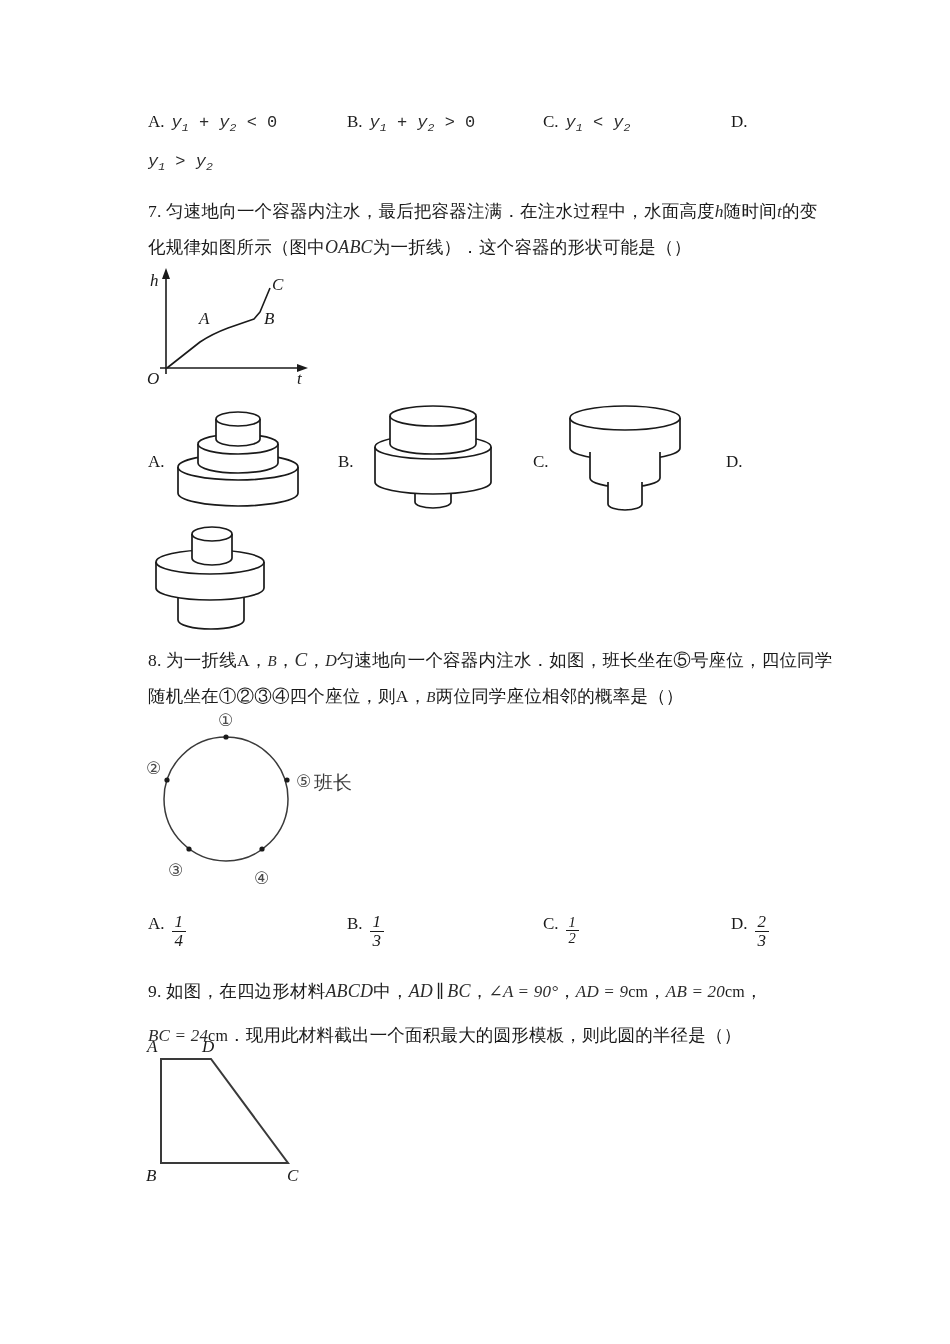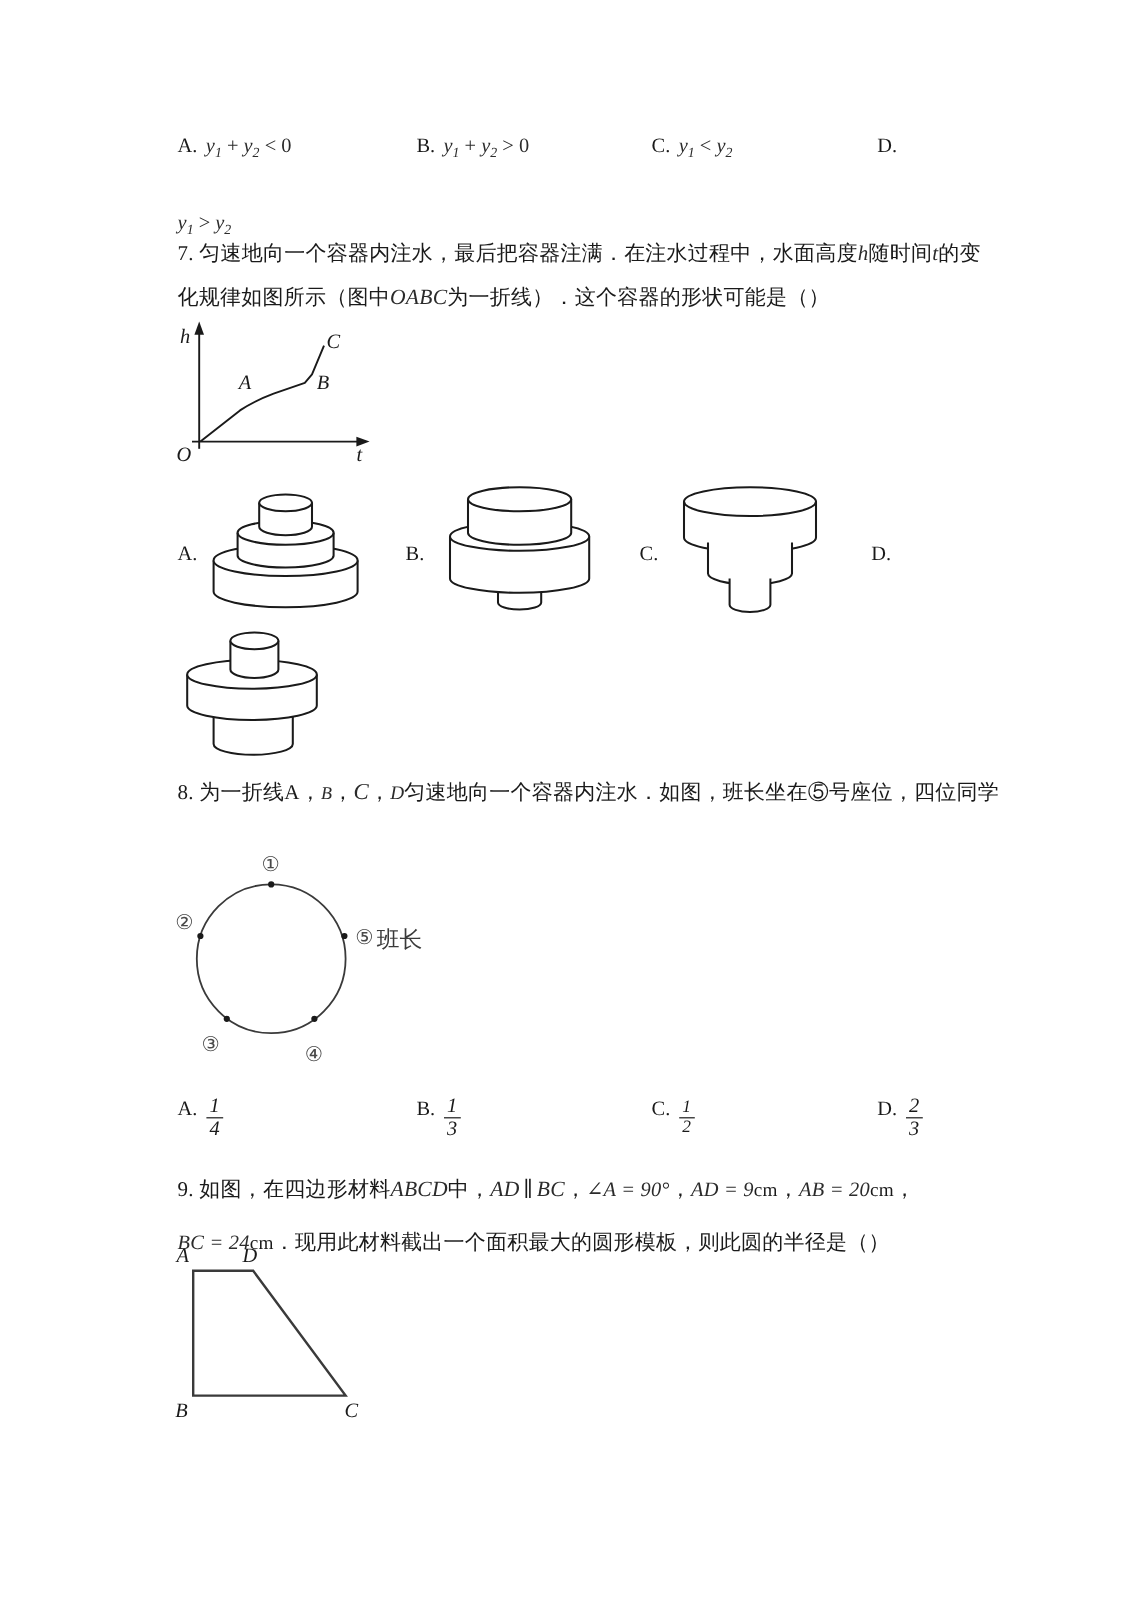--- a/index.html
+++ b/index.html
@@ -18,21 +18,21 @@
   .page {
     position: absolute;
     left: 0; top: 0;
     width: 950px;
     height: 1344px;
   }
 
   
   .abs { position: absolute; }
   .math {
-    font-family: Liberation Serif, serif;
+    font-family: Liberation Mono, monospace;
     font-style: italic;
     color: #2b2b2b;
   }
   .opt-letter {
     font-family: "Liberation Serif", "DejaVu Serif", serif;
     font-style: normal;
     font-size: 17px;
     color: #1a1a1a;
   }
   .qtext {
@@ -136,21 +136,21 @@
         <span style="font-style:normal;">&lt;</span>
         <span>y</span><span class="sub">2</span>
       </span>
     </div>
 
     <div class="choice" style="left:583px;">
       <span class="opt-letter">D.</span>
     </div>
   </div>
 
-  <div class="abs" style="left:148px; top:152px;margin-top:24px;">
+  <div class="abs" style="left:148px; top:152px;">
     <span class="expr math" style="font-size:17px;">
       <span>y</span><span class="sub">1</span>
       <span style="font-style:normal;">&gt;</span>
       <span>y</span><span class="sub">2</span>
     </span>
   </div>
 
   <div class="abs qtext" style="left:148px; top:192px; width:680px;">
     <span>7.</span>
     <span>匀速地向一个容器内注水，最后把容器注满．在注水过程中，水面高度</span><span class="vitem">h</span><span>随时间</span><span class="vitem">t</span><span>的变</span>
@@ -240,20 +240,23 @@
         <path d="M44,14 L44,38 A20,7 0 0 0 84,38 L84,14"></path>
         <ellipse cx="64" cy="14" rx="20" ry="7"></ellipse>
       </g>
     </svg>
   </div>
 
   <div class="abs qtext" style="left:148px; top:641px; width:690px;">
     <span>8.</span>
     <span>为一折线</span><span>A</span><span>，</span><span class="vitem" style="font-size:15px;">B</span><span>，</span><span class="vitem" style="font-size:19px;">C</span><span>，</span><span class="vitem" style="font-size:16px;">D</span><span>匀速地向一个容器内注水．如图，班长坐在⑤号座位，四位同学</span>
   </div>
+  <div class="abs qtext" style="left:148px; top:677px; width:700px;">
+    <span>随机坐在①②③④四个座位，则</span><span>A</span><span>，</span><span class="vitem" style="font-size:15px;">B</span><span>两位同学座位相邻的概率是（</span><span>）</span>
+  </div>
 
   <div class="fig" style="left:146px; top:716px;">
     <svg width="260" height="185" viewBox="0 0 260 185">
       <circle cx="80" cy="83" r="62" fill="none" stroke="#3a3a3a" stroke-width="1.5"></circle>
 
       <circle cx="80" cy="21" r="2.6" fill="#1a1a1a"></circle>
       <circle cx="21" cy="64" r="2.6" fill="#1a1a1a"></circle>
       <circle cx="43" cy="133" r="2.6" fill="#1a1a1a"></circle>
       <circle cx="116" cy="133" r="2.6" fill="#1a1a1a"></circle>
       <circle cx="141" cy="64" r="2.6" fill="#1a1a1a"></circle>

